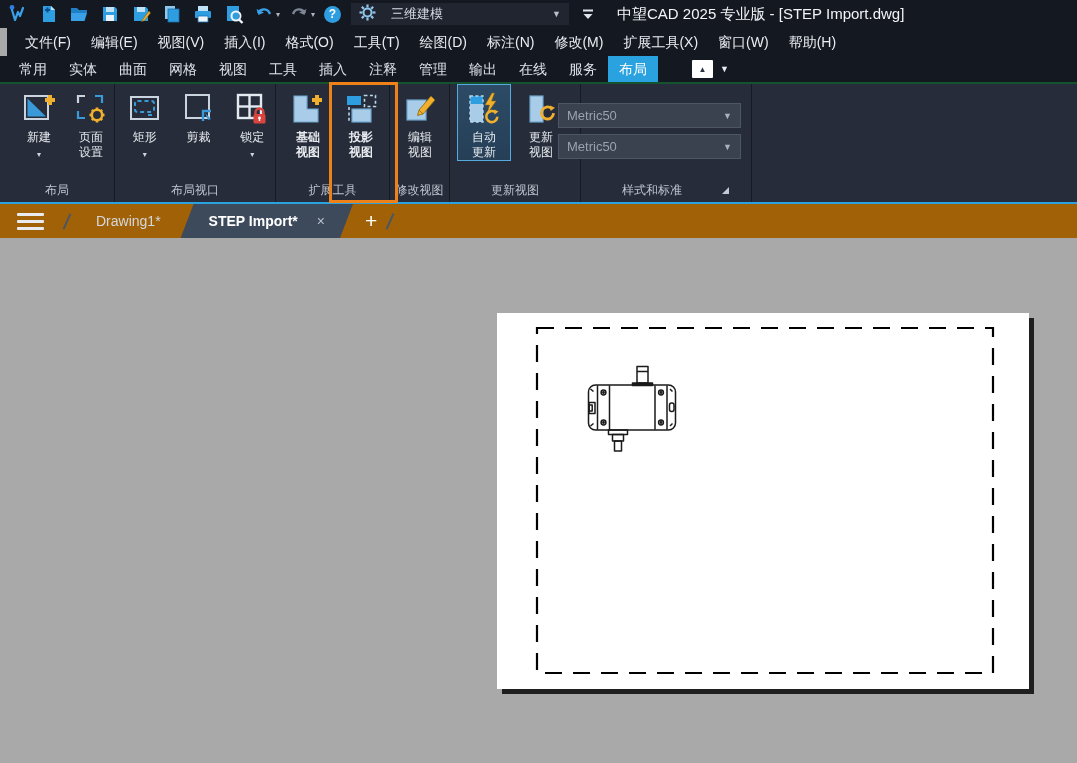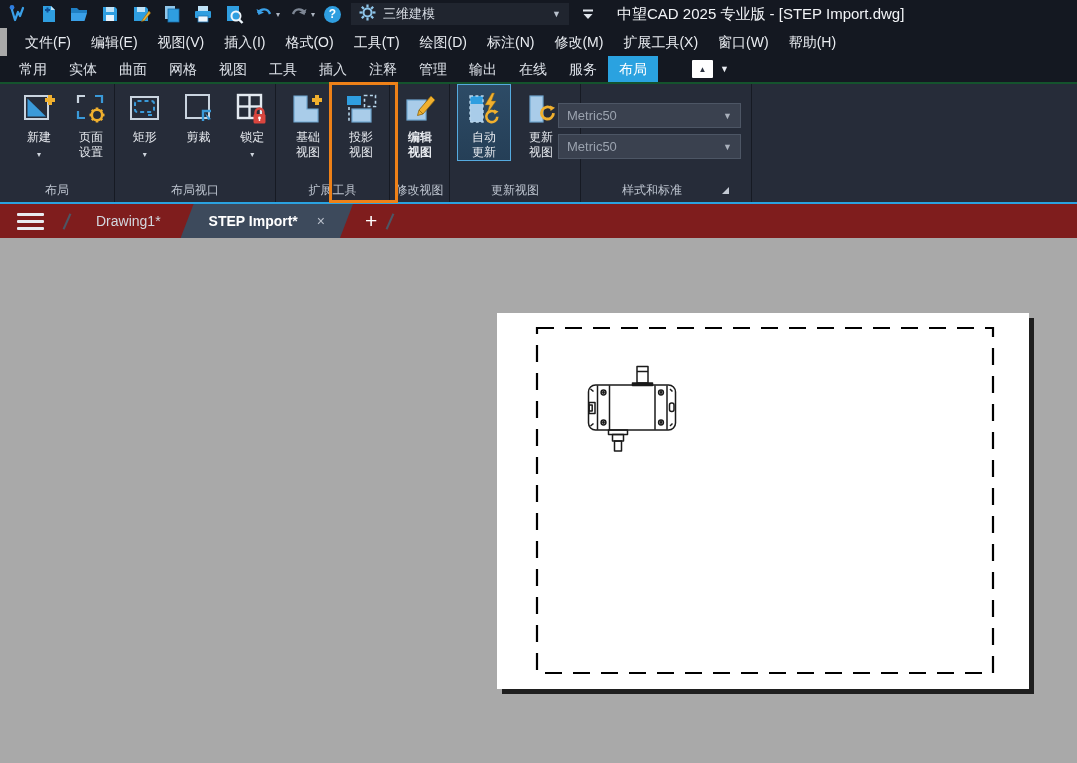--- a/index.html
+++ b/index.html
@@ -9,21 +9,21 @@
 
   
   .titlebar{position:absolute;left:0;top:0;width:100%;height:28px;background:#141821;
             display:flex;align-items:center;padding-left:6px;}
   .qat{display:flex;align-items:center;gap:9px;}
   .qicon{width:22px;height:22px;display:flex;align-items:center;justify-content:center;}
   .qgrp{display:flex;align-items:center;gap:2px;}
   .ddglyph{font-size:8px;color:#aeb6c2;}
   .helpdot{width:17px;height:17px;border-radius:50%;background:#2f9ee0;color:#fff;
            font-size:12px;font-weight:bold;display:flex;align-items:center;justify-content:center;}
-  .workspace{display:flex;align-items:center;gap:7px;background:#20252f;height:22px;
+  .workspace{display:flex;align-items:center;gap:15px;background:#20252f;height:22px;
              width:218px;margin-left:10px;padding:0 8px;color:#d9dee6;font-size:13px;}
   .workspace .carrow{margin-left:auto;font-size:9px;color:#b9c1cd;}
   .qatcustom{margin-left:12px;display:flex;align-items:center;}
   .wtitle{margin-left:22px;color:#f2f4f7;font-size:15px;white-space:nowrap;}
 
   
   .menubar{position:absolute;left:7px;top:28px;width:100%;height:28px;background:#141821;
            display:flex;align-items:center;padding-left:8px;}
   .mitem{padding:0 10px;line-height:28px;color:#e9ecf1;font-size:14px;cursor:default;}
 
@@ -55,21 +55,21 @@
          align-items:center;padding:0 8px;}
   .combo .carrow{margin-left:auto;font-size:9px;color:#aab1bc;}
   .dlauncher{position:absolute;right:22px;bottom:8px;width:0;height:0;
              border-left:7px solid transparent;border-bottom:7px solid #c3cad4;}
 
   
   .hl-box{position:absolute;left:329px;top:82px;width:69px;height:121px;
           border:3px solid #ee8118;z-index:60;pointer-events:none;}
 
   
-  .dtabbar{position:absolute;left:0;top:204px;width:100%;height:34px;background:#7f1d1d;
+  .dtabbar{position:absolute;left:0;top:204px;width:100%;height:34px;background:#a16207;
            display:flex;align-items:center;}
   .hamburger{width:27px;height:17px;margin-left:17px;display:flex;flex-direction:column;
              justify-content:space-between;}
   .hamburger div{height:3px;background:#e8ecf1;border-radius:1px;}
   .dsep{width:2px;height:17px;background:#4d5664;transform:rotate(24deg);margin:0 8px;}
   .dtab{padding:0 14px;line-height:34px;color:#d3d8df;font-size:14px;}
   .dtab.active{background:#3d4a5c;color:#fff;font-weight:bold;height:34px;
                clip-path:polygon(13px 0,100% 0,calc(100% - 13px) 100%,0 100%);
                padding:0 28px;display:flex;align-items:center;gap:19px;margin-left:2px;}
   .closex{color:#b9c0cb;font-size:14px;font-weight:normal;}
@@ -306,21 +306,21 @@
               </svg>
           </span>
           <span class="rlabel"><span>锁定</span></span>
           <span class="arrow-below">▾</span>
         </div>
       </div>
       <div class="plabel">布局视口</div>
     </div>
 
     <div class="rpanel" style="left:276px;width:114px;">
-      <div class="rbuttons" style="padding-left:9px;gap:7px;">
+      <div class="rbuttons" style="padding-left:9px;gap:7px;font-weight:bold;">
         <div class="rbtn">
           <span class="ricon">
             <svg width="36" height="36" viewBox="0 0 36 36">
                 <path d="M4 5 h13 v13 h11 v13 H4 Z" fill="#a9cce9" stroke="#6fa5cf" stroke-width="1.2"></path>
                 <g stroke="#f0b02e" stroke-width="4">
                   <line x1="27" y1="4" x2="27" y2="14"></line>
                   <line x1="22" y1="9" x2="32" y2="9"></line>
                 </g>
               </svg>
           </span>
@@ -335,21 +335,21 @@
                 <line x1="6" y1="16" x2="6" y2="30" stroke="#b9d6ec" stroke-width="1.6" stroke-dasharray="3 2.4"></line>
               </svg>
           </span>
           <span class="rlabel"><span>投影</span><br><span>视图</span></span>
         </div>
       </div>
       <div class="plabel">扩展工具</div>
     </div>
 
     <div class="rpanel" style="left:390px;width:60px;">
-      <div class="rbuttons" style="padding-left:7px;font-weight:bold;">
+      <div class="rbuttons" style="padding-left:7px;">
         <div class="rbtn">
           <span class="ricon">
             <svg width="36" height="36" viewBox="0 0 36 36">
                 <rect x="5" y="9" width="19" height="20" fill="#a9cce9" stroke="#6fa5cf" stroke-width="1.2"></rect>
                 <path d="M29 5 L33 9 L21 23 L15.5 24.5 L17 19 Z" fill="#f0b02e" stroke="#8a6410" stroke-width="0.8"></path>
                 <path d="M17 19 L21 23" stroke="#8a6410" stroke-width="0.8"></path>
               </svg>
           </span>
           <span class="rlabel"><span>编辑</span><br><span>视图</span></span>
         </div>

